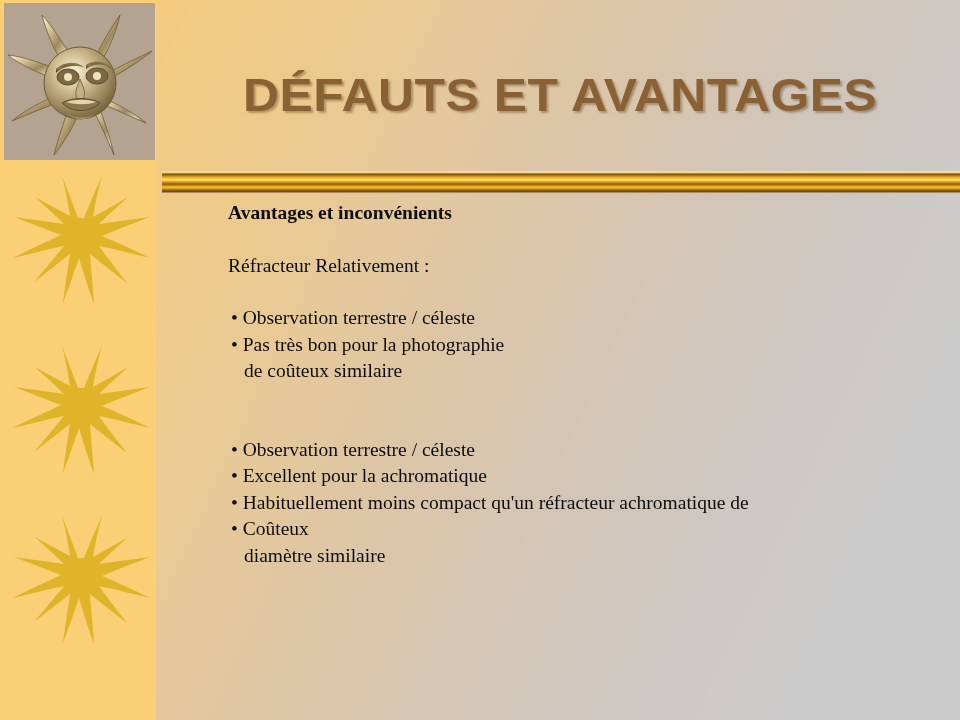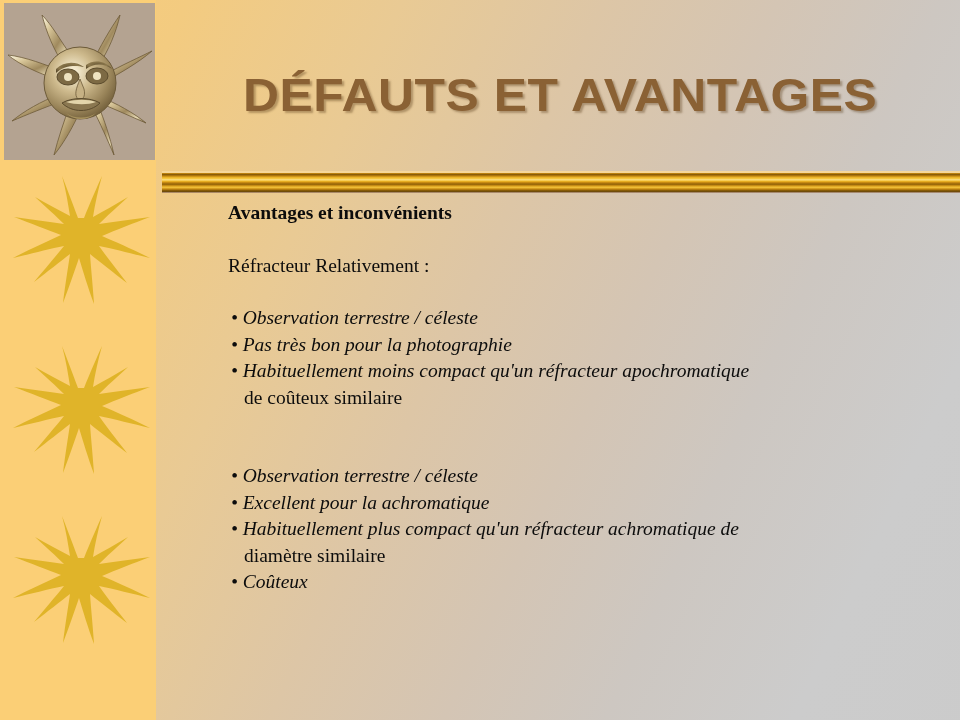--- a/index.html
+++ b/index.html
@@ -124,21 +124,21 @@
     color: #0c0c0c;
     font-size: 19.5px;
     line-height: 26.5px;
   }
 
   .body-line {
     white-space: pre;
   }
   .body-line.bold { font-weight: bold; }
   .body-line.spacer { height: 26px; }
-  .body-line.bullet { padding-left: 3px; font-style: italic; }
+  .body-line.bullet { padding-left: 3px; }
   .body-line.cont { padding-left: 16px; }
 </style>
 </head>
 <body>
 
 <div id="slide">
 
   <div id="sidebar">
 
     <div class="sun-deco" id="sun-deco-1">
@@ -254,24 +254,23 @@
 
   <div id="title-rule"></div>
 
   <div id="body-block">
       <div class="body-line bold">Avantages et inconvénients</div>
       <div class="body-line spacer">&nbsp;</div>
       <div class="body-line plain">Réfracteur Relativement :</div>
       <div class="body-line spacer">&nbsp;</div>
       <div class="body-line bullet">• Observation terrestre / céleste</div>
       <div class="body-line bullet">• Pas très bon pour la photographie</div>
-      <div class="body-line bullet">• Habituellement moins compact qu'un réfracteur apochromatique</div>
       <div class="body-line cont">de coûteux similaire</div>
       <div class="body-line spacer">&nbsp;</div>
       <div class="body-line spacer">&nbsp;</div>
       <div class="body-line bullet">• Observation terrestre / céleste</div>
       <div class="body-line bullet">• Excellent pour la achromatique</div>
-      <div class="body-line bullet">• Habituellement plus compact qu'un réfracteur achromatique de</div>
+      <div class="body-line bullet">• Habituellement moins compact qu'un réfracteur achromatique de</div>
+      <div class="body-line bullet">• Coûteux</div>
       <div class="body-line cont">diamètre similaire</div>
-      <div class="body-line bullet">• Coûteux</div>
     </div>
 
 </div>
 
 </body></html>

